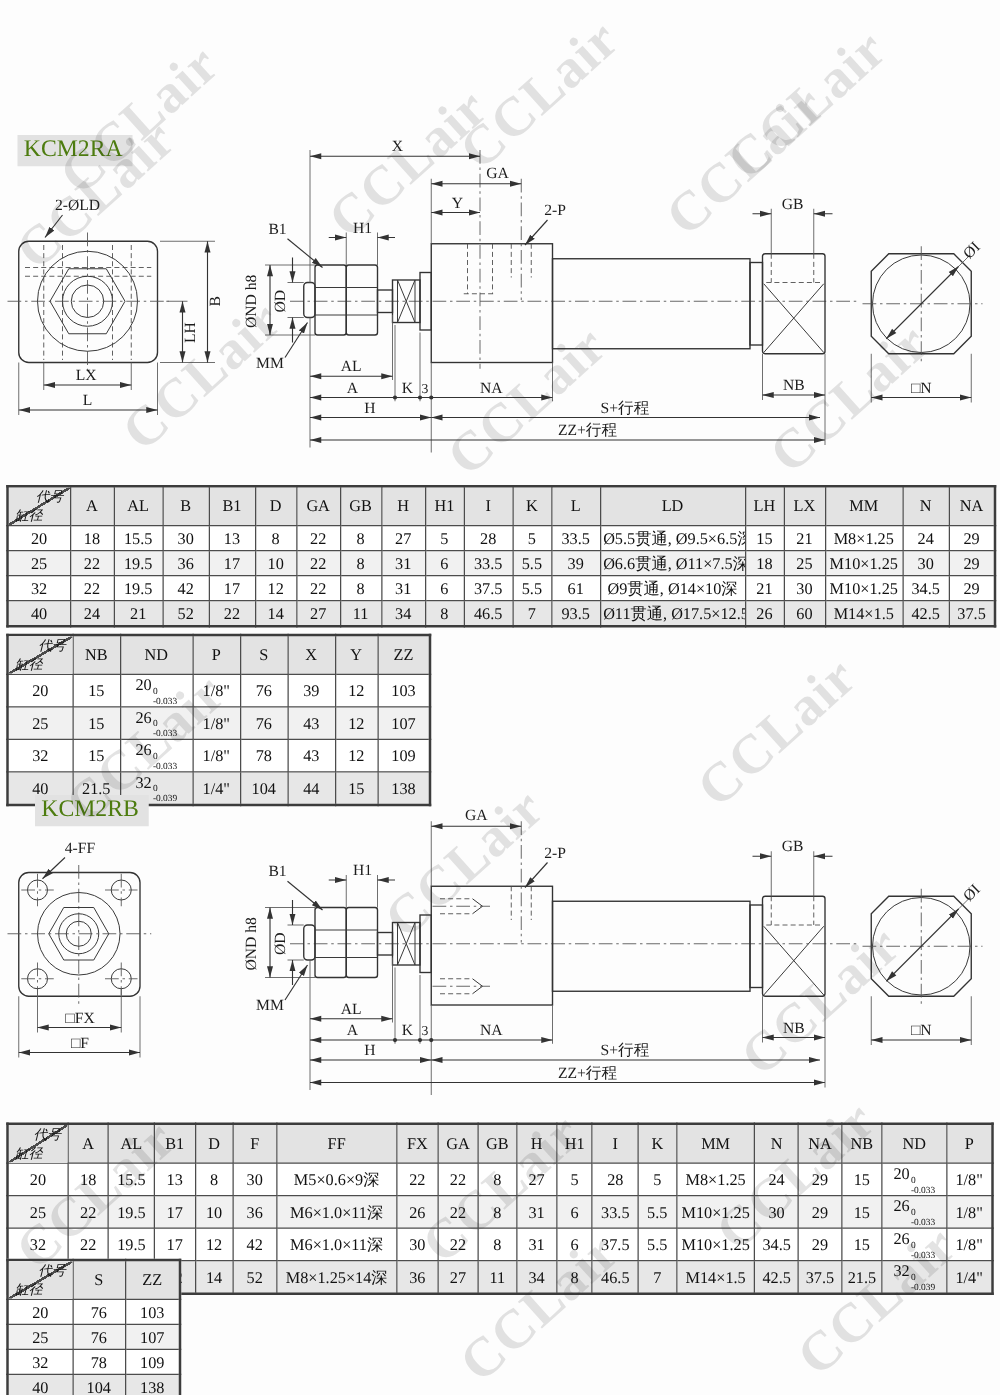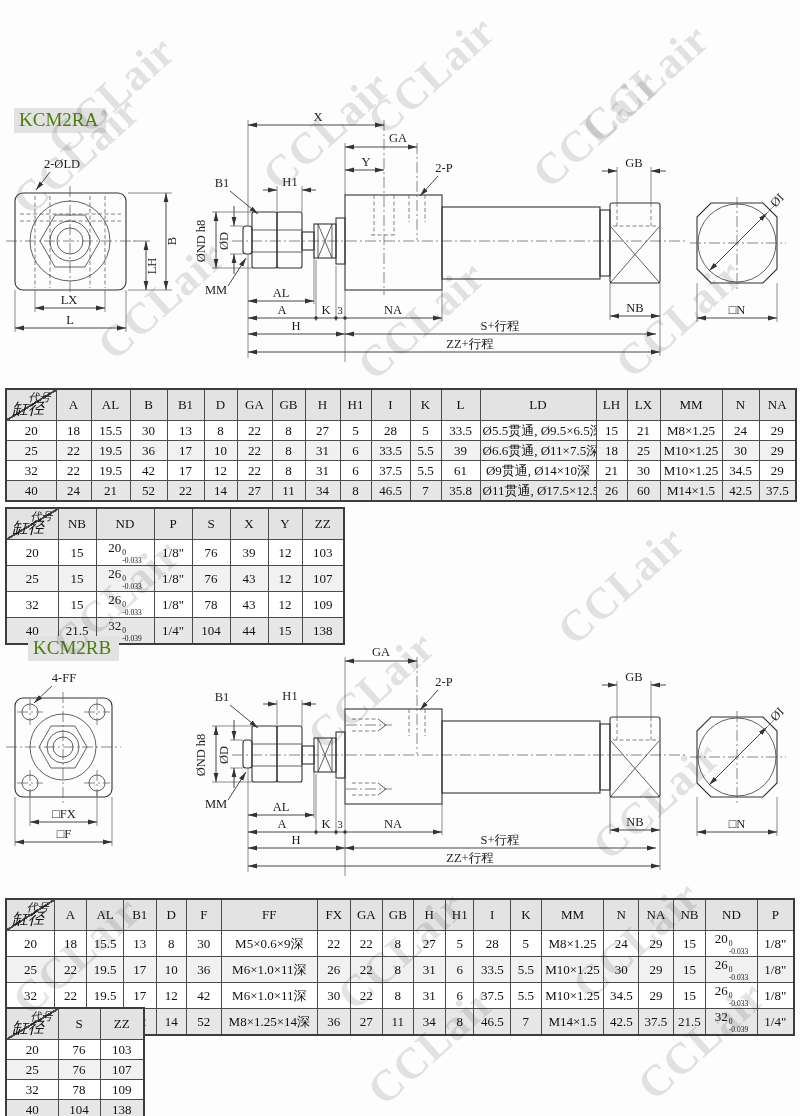--- a/index.html
+++ b/index.html
@@ -31,21 +31,21 @@
   table.dt th,table.dt td{border:1px solid #4c4c4c;padding:0 2px;height:19px;
            overflow:hidden;white-space:nowrap;font-weight:normal;}
   table.dt thead th{background:#e3e3e3;height:30px;}
   table.dt{border:2px solid #3c3c3c;}
   tr.shade-light td{background:#f1f1f1;}
   tr.shade-mid td{background:#e7e7e7;}
   th.corner{position:relative;padding:0;}
   th.corner .diag{position:absolute;inset:0;
     background:linear-gradient(to bottom right,transparent 48%,#4c4c4c 48%,#4c4c4c 52%,transparent 52%);}
   th.corner .c-top{position:absolute;top:0px;right:5px;font-size:11px;font-style:italic;}
-  th.corner .c-bot{position:absolute;bottom:0px;left:5px;font-size:16px;font-style:italic;}
+  th.corner .c-bot{position:absolute;bottom:0px;left:5px;font-size:11px;font-style:italic;}
   .tolstack{display:inline-flex;flex-direction:column;font-size:7.5px;line-height:8px;
             margin-left:1px;vertical-align:-3px;text-align:left;}
 </style>
 </head>
 <body>
 
 <div class="page">
 
   <svg width="0" height="0" style="position:absolute" aria-hidden="true">
     <defs>
@@ -338,21 +338,21 @@
           <td>21</td>
           <td>52</td>
           <td>22</td>
           <td>14</td>
           <td>27</td>
           <td>11</td>
           <td>34</td>
           <td>8</td>
           <td>46.5</td>
           <td>7</td>
-          <td>35.8</td>
+          <td>93.5</td>
           <td>Ø11贯通, Ø17.5×12.5深</td>
           <td>26</td>
           <td>60</td>
           <td>M14×1.5</td>
           <td>42.5</td>
           <td>37.5</td>
         </tr>
       </tbody>
     </table>
 

